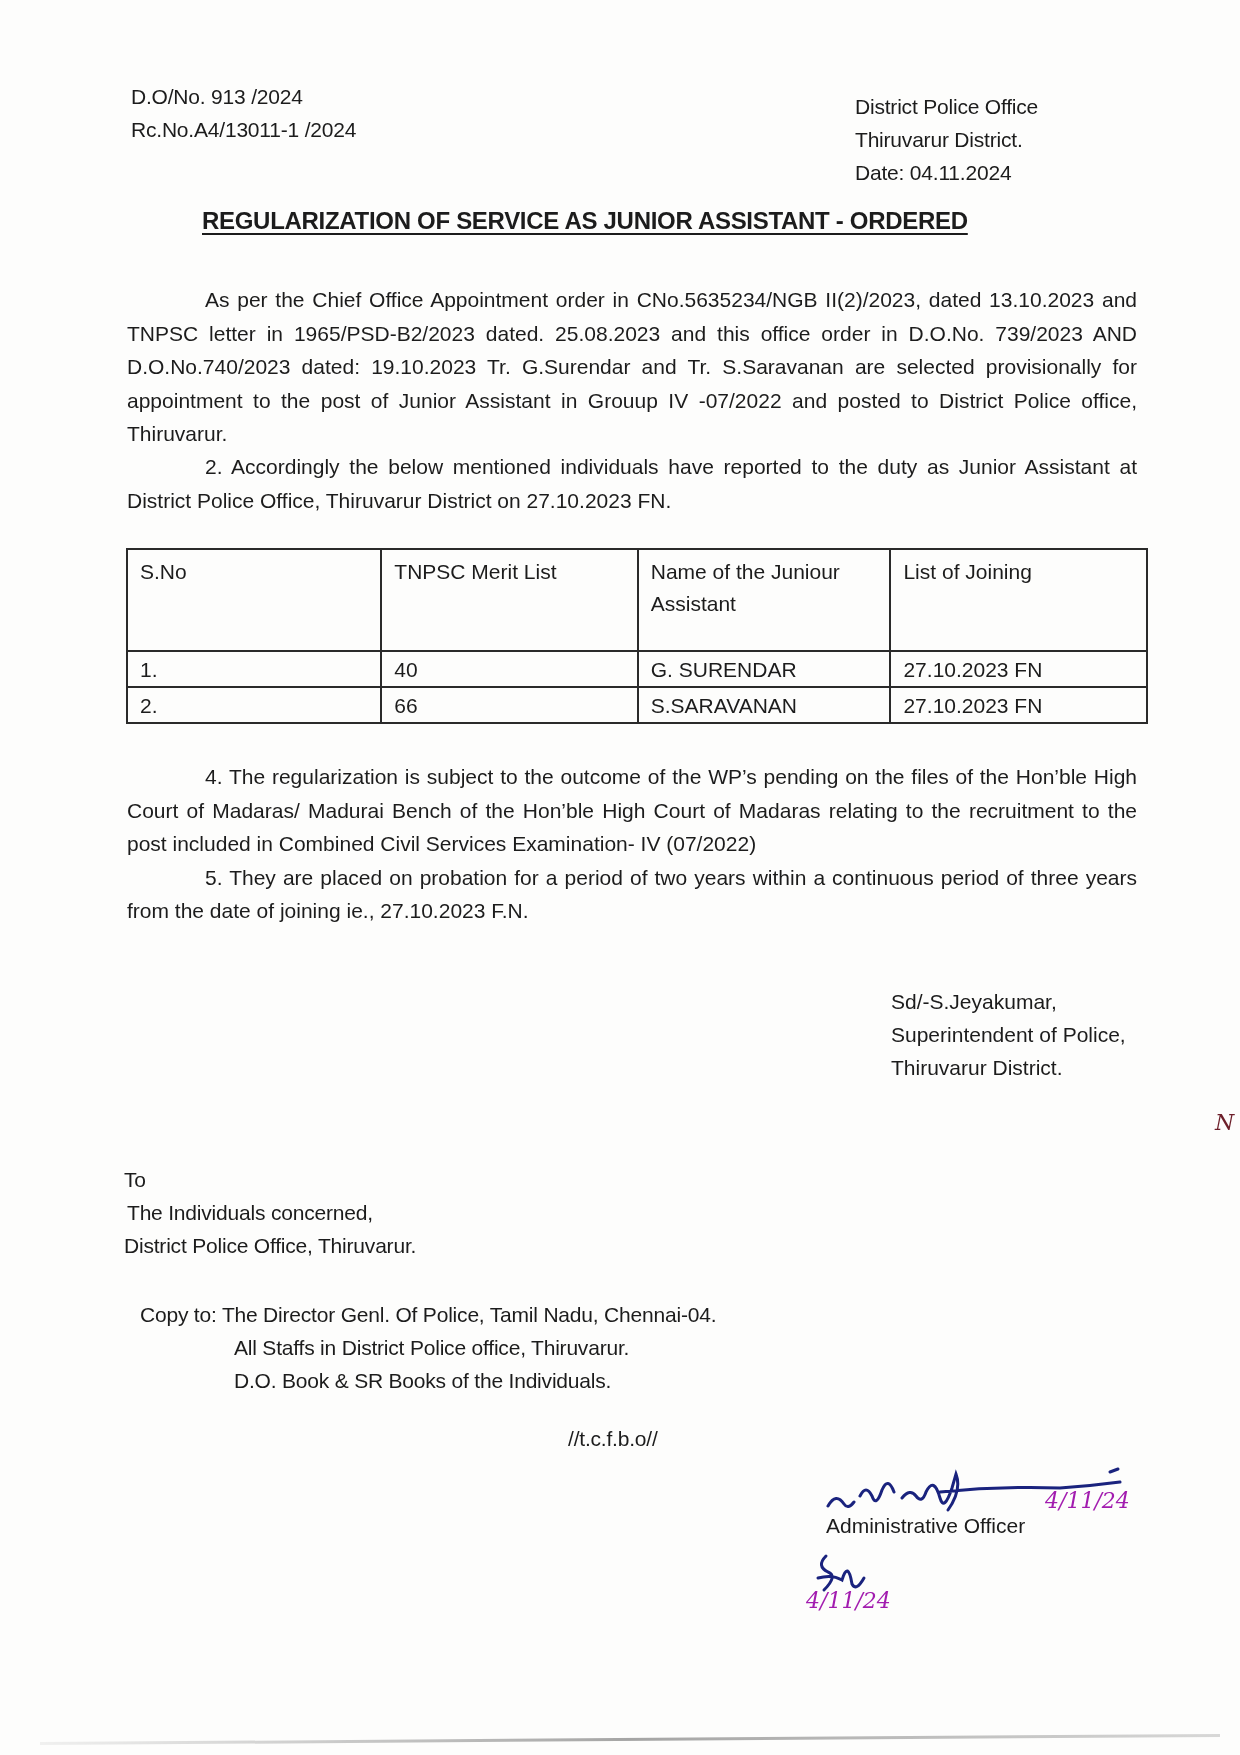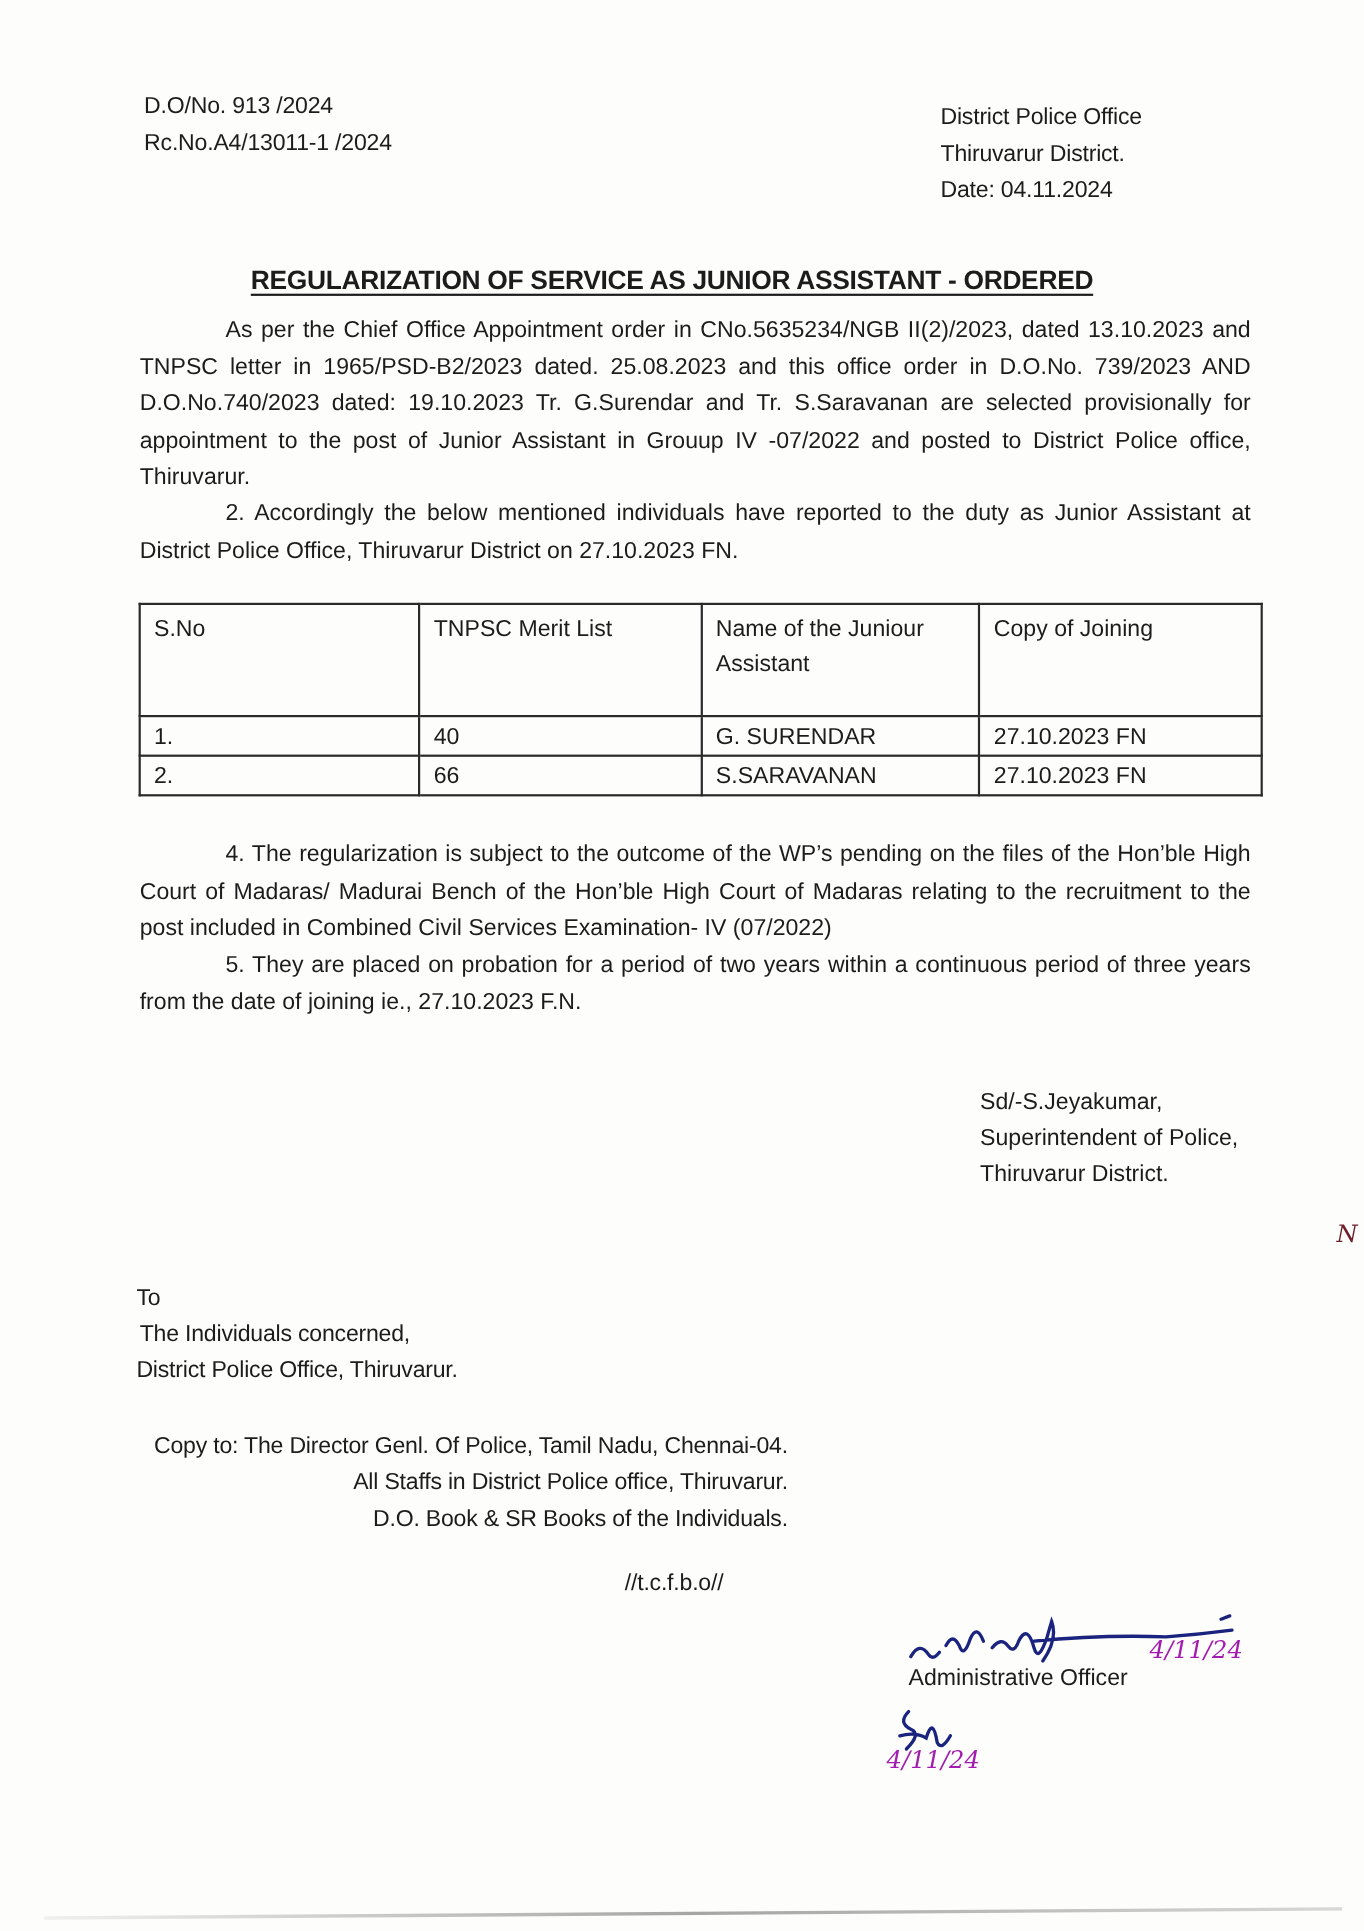--- a/index.html
+++ b/index.html
@@ -7,45 +7,44 @@
     width: 1240px; height: 1755px; position: relative; overflow: hidden;
     background: #fdfdfc;
     font-family: "Liberation Sans", "DejaVu Sans", sans-serif;
     color: #1c1c1c;
   }
   .abs { position: absolute; }
   .line { font-size: 21px; line-height: 33px; white-space: nowrap; letter-spacing: -0.2px; }
   .ref { left: 131px; top: 80px; }
   .office { left: 855px; top: 90px; }
   .title {
-    left: 228px; top: 207px; font-size: 24px; font-weight: bold;
+    left: 202px; top: 207px; font-size: 24px; font-weight: bold;
     text-decoration: underline; text-underline-offset: 4px; letter-spacing: -0.3px;
     white-space: nowrap;
-    margin-top: 35px;
   }
   .para { left: 127px; width: 1010px; font-size: 21px; line-height: 33.5px; text-align: justify; text-align-last: left; }
   .para .indent { display: inline-block; width: 78px; }
   .p1 { top: 283px; }
   .p2 { top: 450px; }
   table.grid {
     position: absolute; left: 126px; top: 548px; width: 1022px;
     border-collapse: collapse; font-size: 21px;
   }
   table.grid td {
     border: 2px solid #2a2a2a; vertical-align: top; padding: 6px 12px 2px 12px;
     line-height: 32px;
   }
   table.grid tr.head td { height: 92px; border-radius: 17px; }
   table.grid tr.row td { height: 24px; padding-top: 2px; padding-bottom: 0; }
   .p3 { top: 760px; }
   .sig { left: 846px; top: 985px; font-size: 21px; line-height: 33px; text-align: left; margin-left: 45px; }
   .sig div { white-space: nowrap; }
   .to { left: 124px; top: 1163px; }
   .copy { left: 140px; top: 1298px; }
-  .copy .cc-rest { padding-left: 94px; text-align: right; }
+  .copy .cc-rest { padding-left: 94px; }
   .tcfbo { left: 568px; top: 1422px; }
   .ao-label { left: 826px; top: 1514px; font-size: 21px; }
   .ink { color: #a21caf; font-family: "DejaVu Serif", serif; font-style: italic; }
   .margin-mark { left: 1215px; top: 1110px; color: #6d1f2a; font-size: 22px; font-family: "DejaVu Serif", serif; font-style: italic; }
   .bottom-edge { left: 40px; top: 1738px; width: 1180px; height: 3px; background: linear-gradient(90deg, rgba(0,0,0,0.05), rgba(0,0,0,0.35), rgba(0,0,0,0.15)); transform: rotate(-0.4deg); }
 </style>
 </head>
 <body>
 
 <div class="abs line ref">
@@ -74,21 +73,21 @@
     <col style="width:255px">
       <col style="width:257px">
       <col style="width:253px">
       <col style="width:257px">
   </colgroup>
   <tbody>
       <tr class="head">
     <td>S.No</td>
     <td>TNPSC Merit List</td>
     <td>Name of the Juniour Assistant</td>
-    <td>Copy of Joining</td>
+    <td>List of Joining</td>
   </tr>
   <tr class="row">
     <td>1.</td>
     <td>40</td>
     <td>G. SURENDAR</td>
     <td>27.10.2023 FN</td>
   </tr>
   <tr class="row">
     <td>2.</td>
     <td>66</td>

